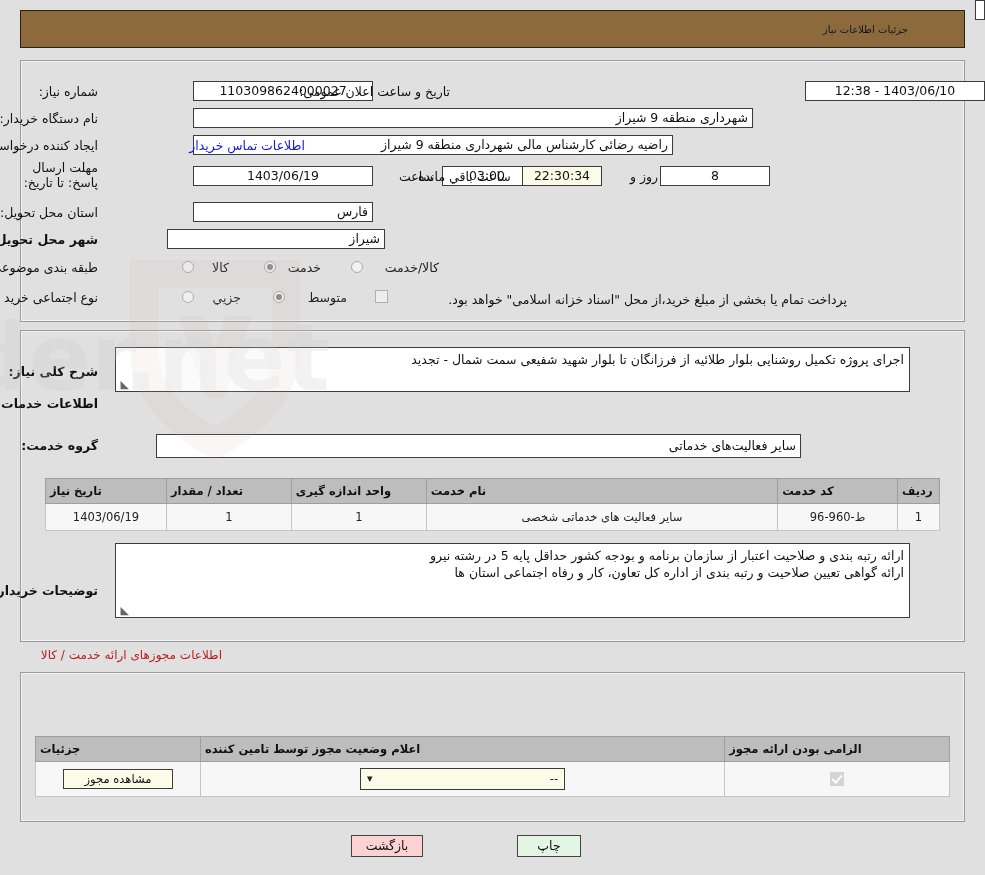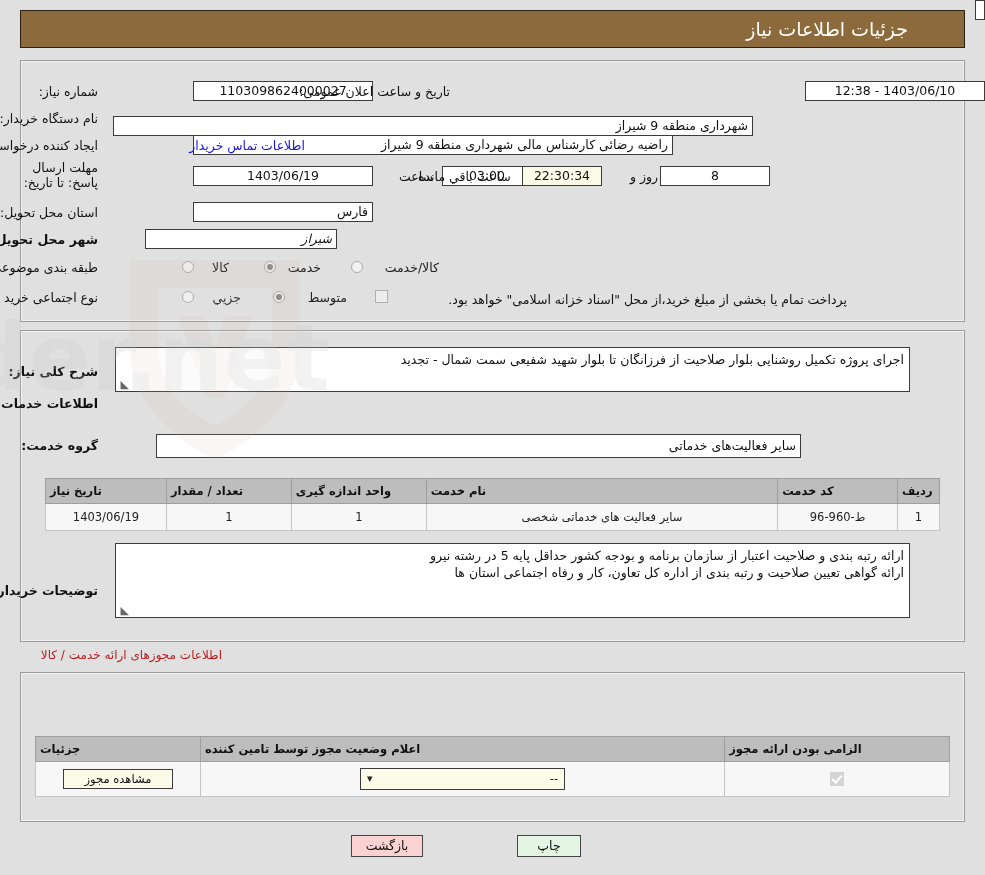--- a/index.html
+++ b/index.html
@@ -36,22 +36,22 @@
     background: #8c6a3b;
     border: 1px solid #2a2115;
     box-sizing: border-box;
     color: #ffffff;
     display: flex;
     align-items: center;
     justify-content: flex-start;
     padding-right: 0;
   }
   .header-title {
-    font-size: 19px;
-    color: #ffffff;
+    font-size: 10px;
+    color: #0f172a;
     margin-right: 56px;
     letter-spacing: .2px;
   }
 
   
   .panel {
     position: absolute;
     box-sizing: border-box;
     background: #e0e0e0;
     border: 1px solid #9a9a9a;
@@ -276,41 +276,41 @@
 <div class="lbl" style="right:887px; top:84px;">شماره نیاز:</div>
 <div class="fld center" style="right:612px; top:81px; width:180px;">1103098624000027</div>
 <div class="lbl" style="right:535px; top:84px;">تاریخ و ساعت اعلان عمومی:</div>
 
 <div class="fld center" style="right:null;"></div>
 <div class="fld center" style="left:null;"></div>
 
 <div class="fld center" style="right:0px; left:103px; top:81px; width:180px;">1403/06/10 - 12:38</div>
 
 <div class="lbl" style="right:887px; top:111px;">نام دستگاه خریدار:</div>
-<div class="fld right" style="right:232px; top:116px; width:640px;">شهرداری منطقه 9 شیراز</div>
+<div class="fld right" style="right:232px; top:108px; width:560px;">شهرداری منطقه 9 شیراز</div>
 
 <div class="lbl" style="right:887px; top:138px;">ایجاد کننده درخواست:</div>
 <div class="fld right" style="right:312px; top:135px; width:480px;">راضیه رضائی کارشناس مالی شهرداری منطقه 9 شیراز</div>
 <div class="link-blue" style="right:680px; left:auto; top:138px;">اطلاعات تماس خریدار</div>
 
 <div class="lbl" style="right:887px; top:160px; width:92px; white-space:normal; line-height:15px;">مهلت ارسال پاسخ: تا تاریخ:</div>
 <div class="fld center" style="right:612px; top:166px; width:180px;">1403/06/19</div>
 <div class="lbl" style="right:552px; top:169px;">ساعت</div>
 <div class="fld center" style="right:453px; top:166px; width:90px;">03:00</div>
 
 <div class="fld center" style="left:660px; top:166px; width:110px;">8</div>
 <div class="lbl" style="left:630px; right:auto; top:169px;">روز و</div>
 <div class="fld center cream" style="left:522px; top:166px; width:80px;">22:30:34</div>
 <div class="lbl" style="left:418px; right:auto; top:169px;">ساعت باقي مانده</div>
 
 <div class="lbl" style="right:887px; top:205px;">استان محل تحویل:</div>
 <div class="fld right" style="right:612px; top:202px; width:180px;">فارس</div>
 
 <div class="lbl" style="right:887px; top:232px;font-weight:bold;">شهر محل تحویل:</div>
-<div class="fld right" style="right:648px; top:229px; width:192px;font-style:italic;">شیراز</div>
+<div class="fld right" style="right:600px; top:229px; width:218px;">شیراز</div>
 
 <div class="lbl" style="right:887px; top:260px;">طبقه بندی موضوعی:</div>
 <div class="radio" style="right:791px; top:261px;"></div>
 <div class="radio-lbl" style="right:756px; top:261px;">کالا</div>
 <div class="radio on" style="right:709px; top:261px;"></div>
 <div class="radio-lbl" style="right:664px; top:261px;">خدمت</div>
 <div class="radio" style="right:622px; top:261px;"></div>
 <div class="radio-lbl" style="right:546px; top:261px;">کالا/خدمت</div>
 
 <div class="lbl" style="right:887px; top:290px;">نوع اجتماعی خرید :</div>
@@ -318,21 +318,21 @@
 <div class="radio-lbl" style="right:744px; top:291px;">جزیي</div>
 <div class="radio on" style="right:700px; top:291px;"></div>
 <div class="radio-lbl" style="right:638px; top:291px;">متوسط</div>
 <div class="chk" style="right:597px; top:290px;"></div>
 <div class="lbl" style="right:138px; top:292px;">پرداخت تمام یا بخشی از مبلغ خرید،از محل "اسناد خزانه اسلامی" خواهد بود.</div>
 
 <div class="panel" id="panel-mid"></div>
 
 <div class="sec-head" style="right:887px; top:364px;">شرح کلی نیاز:</div>
 <div class="ta" style="right:75px; top:347px; width:795px; height:45px;">
-  <span>اجرای پروژه تکمیل روشنایی بلوار صلاحیت از فرزانگان تا بلوار شهید شفیعی سمت شمال - تجدید</span>
+  <span>اجرای پروژه تکمیل روشنایی بلوار طلائیه از فرزانگان تا بلوار شهید شفیعی سمت شمال - تجدید</span>
   <span class="grip">◣</span>
 </div>
 
 <div class="sec-head" style="right:887px; top:396px;">اطلاعات خدمات مورد نیاز</div>
 <div class="sec-head" style="right:887px; top:438px;">گروه خدمت:</div>
 <div class="fld right" style="right:184px; top:434px; width:645px; height:24px; line-height:22px;">سایر فعالیت‌های خدماتی</div>
 
 <table class="grid" style="right:45px; top:478px; width:895px;">
   <colgroup>
     <col style="width:42px">

